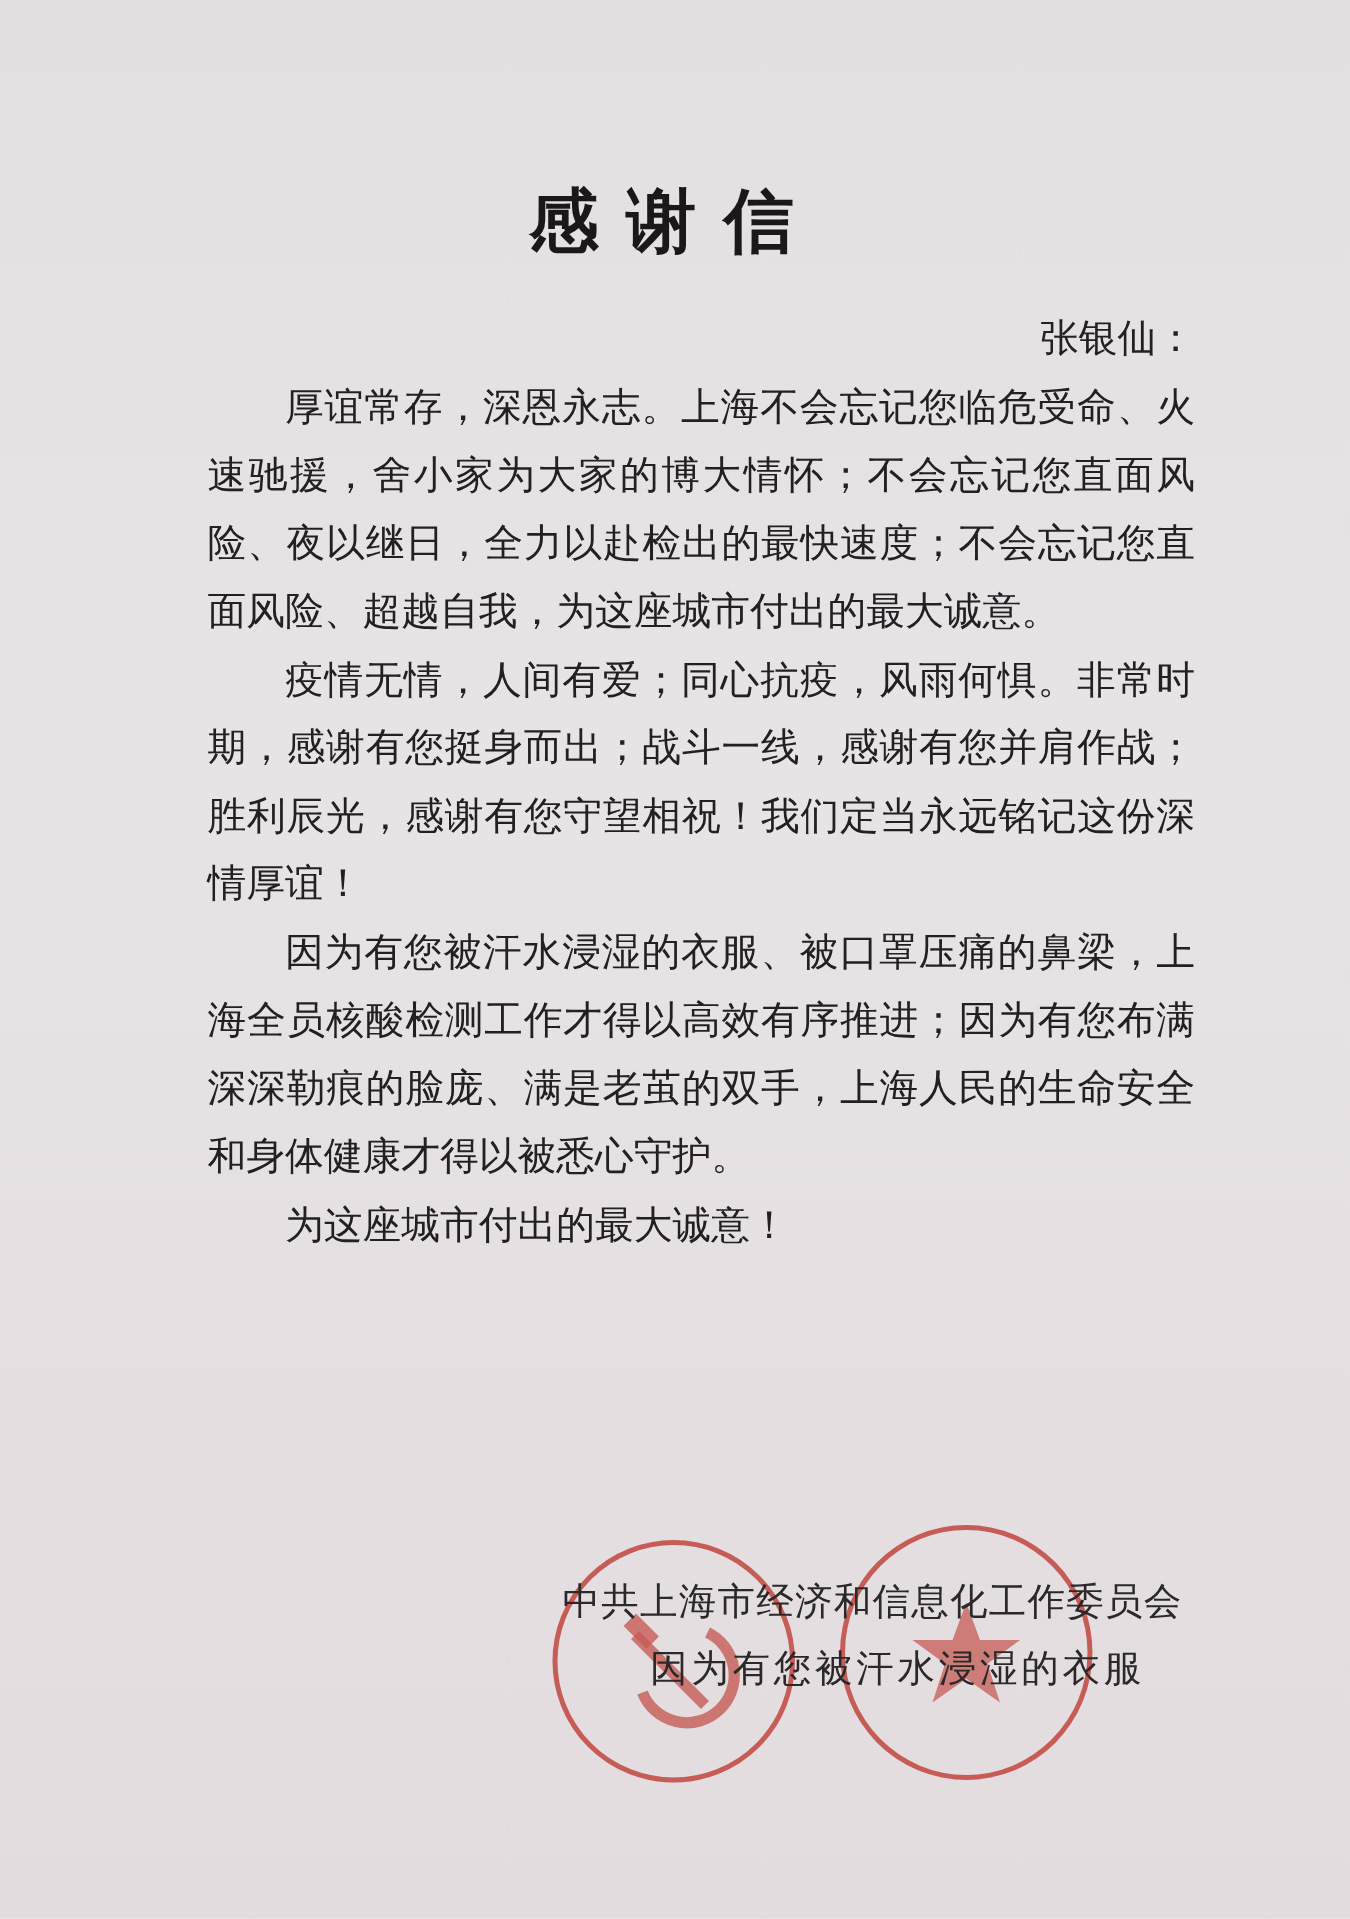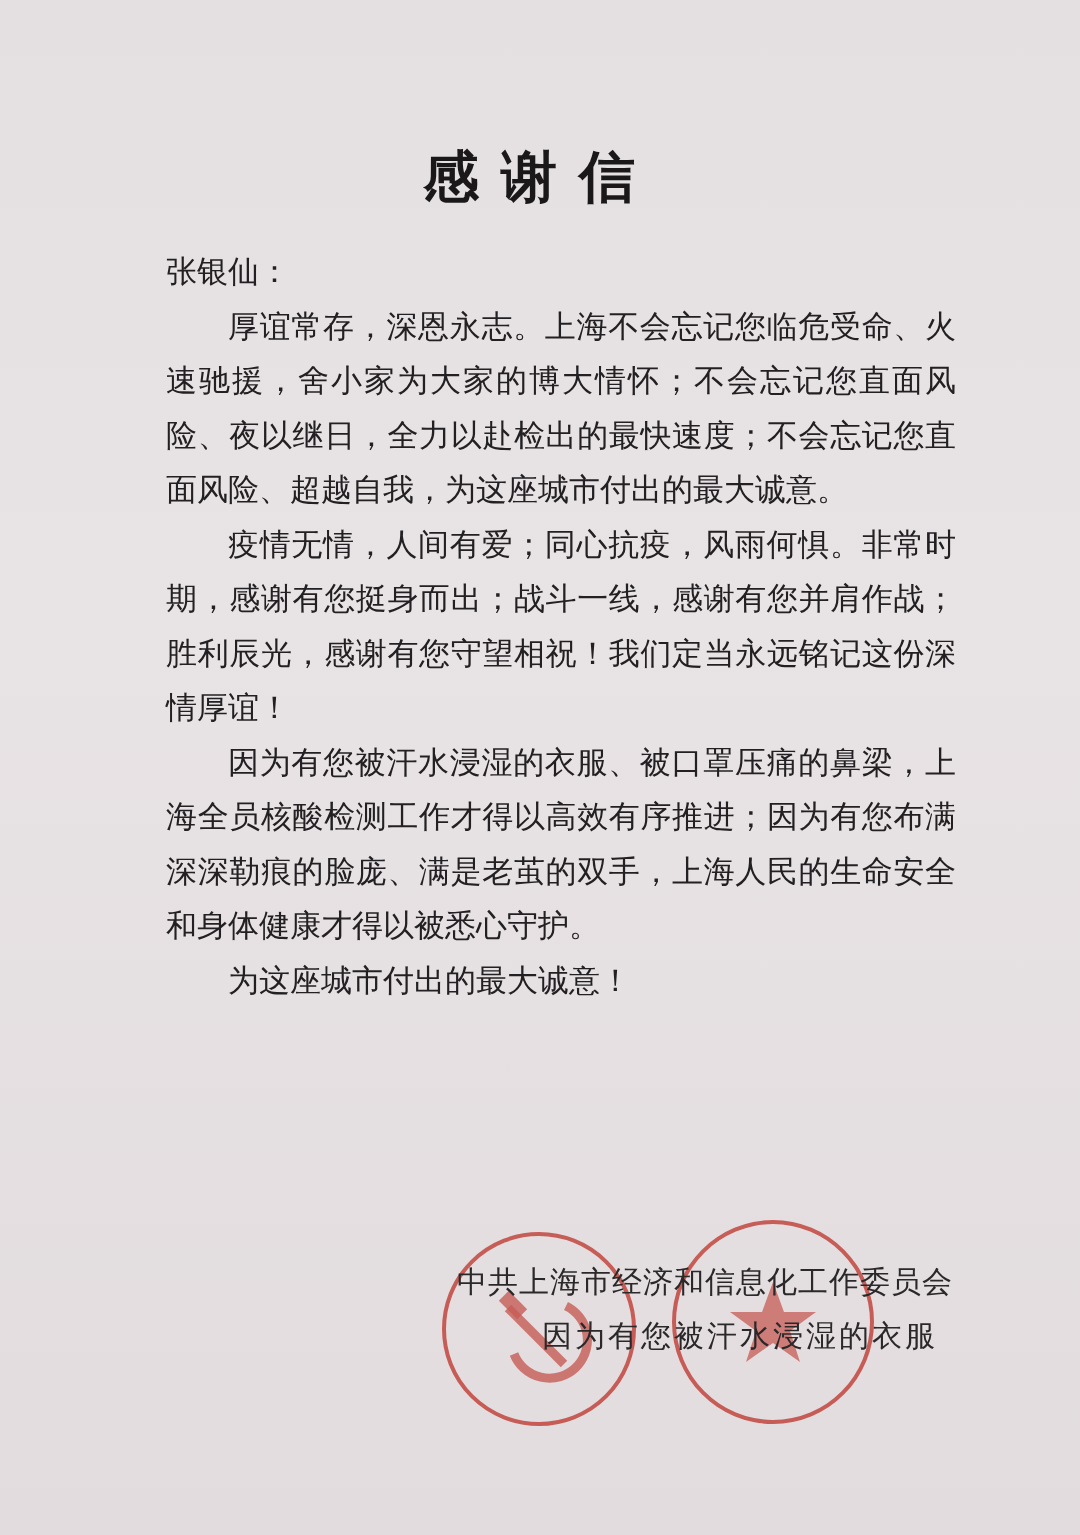--- a/index.html
+++ b/index.html
@@ -16,26 +16,26 @@
   .title {
     position: absolute; left: 0; width: 1080px; top: 140px;
     text-align: center; font-size: 56px; font-weight: bold;
     letter-spacing: 22px; color: #1a1819;
     font-family: "DejaVu Sans", "Liberation Sans", sans-serif;
   }
   .body-text {
     position: absolute; left: 166px; width: 790px; top: 244px;
     font-size: 31px; line-height: 54.5px; color: #222022;
   }
-  .salutation { display: block; }
+  .salutation { display: block; text-align: right; }
   .para { text-indent: 62px; margin: 0; text-align: justify; text-align-last: left; }
   .para + .para { margin-top: 0; }
   .sign {
     position: absolute; left: 440px; width: 520px; top: 1255px;
-    font-size: 30px; line-height: 54px; color: #2a2829; z-index: 2; text-align: center;
+    font-size: 30px; line-height: 54px; color: #2a2829; z-index: 2;
   }
   .sign .line1 { padding-left: 10px; letter-spacing: 1px; }
   .sign .line2 { padding-left: 80px; letter-spacing: 3px; }
   .sign .line3 { padding-left: 188px; letter-spacing: 2px; }
   .seal {
     position: absolute; border-radius: 50%;
     border: 4px solid #c2463e; z-index: 1; opacity: 0.85;
   }
   .seal-left { left: 442px; top: 1232px; width: 186px; height: 186px; }
   .seal-right { left: 672px; top: 1220px; width: 194px; height: 196px; }

